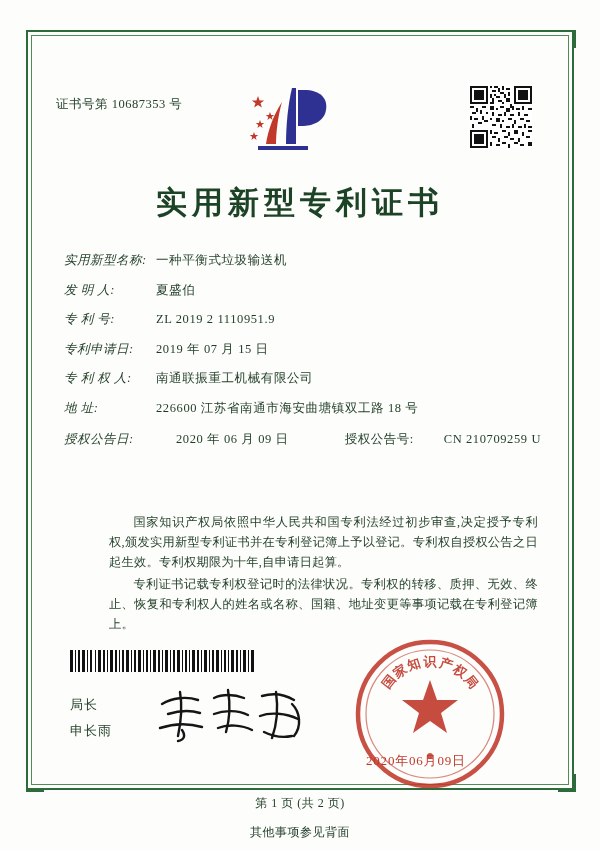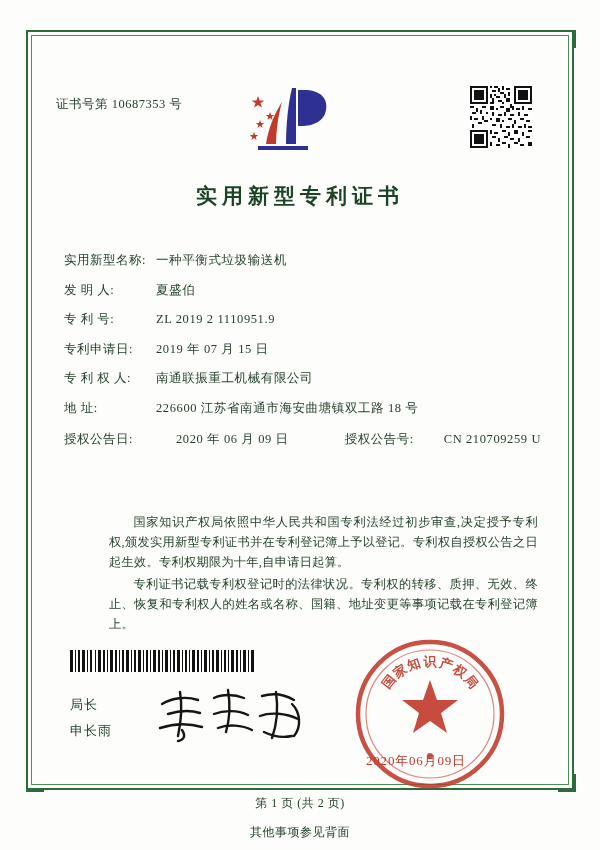--- a/index.html
+++ b/index.html
@@ -68,21 +68,21 @@
     left: 470px; top: 86px;
     width: 62px; height: 62px;
   }
 
   
   .title {
     position: absolute;
     left: 0; top: 182px;
     width: 600px;
     text-align: center;
-    font-size: 21px;
+    font-size: 31px;
     font-weight: bold;
     letter-spacing: 5px;
     color: #1d4326;
     font-family: "Liberation Serif", "DejaVu Serif", serif;
   }
 
   
   .fields {
     position: absolute;
     left: 64px; top: 252px;
@@ -93,20 +93,21 @@
     align-items: baseline;
     margin-bottom: 12.5px;
     font-size: 12.5px;
     color: #1f3d26;
     white-space: nowrap;
   }
   .field-label {
     width: 92px;
     flex: none;
     letter-spacing: 0.5px;
+    font-style: italic;
   }
   .field-value {
     letter-spacing: 0.6px;
   }
   .field-row.dual {
     justify-content: flex-start;
     gap: 20px;
   }
   .pub-label {
     margin-left: 36px;

